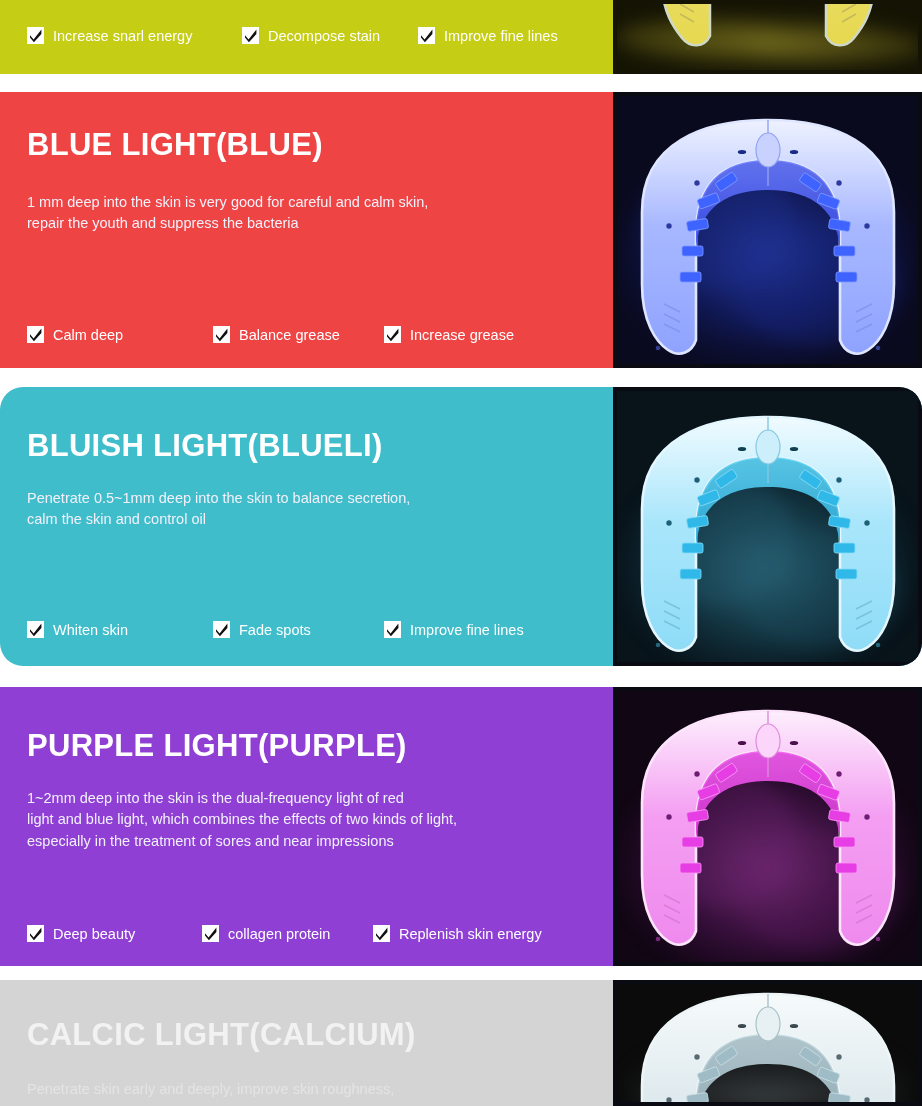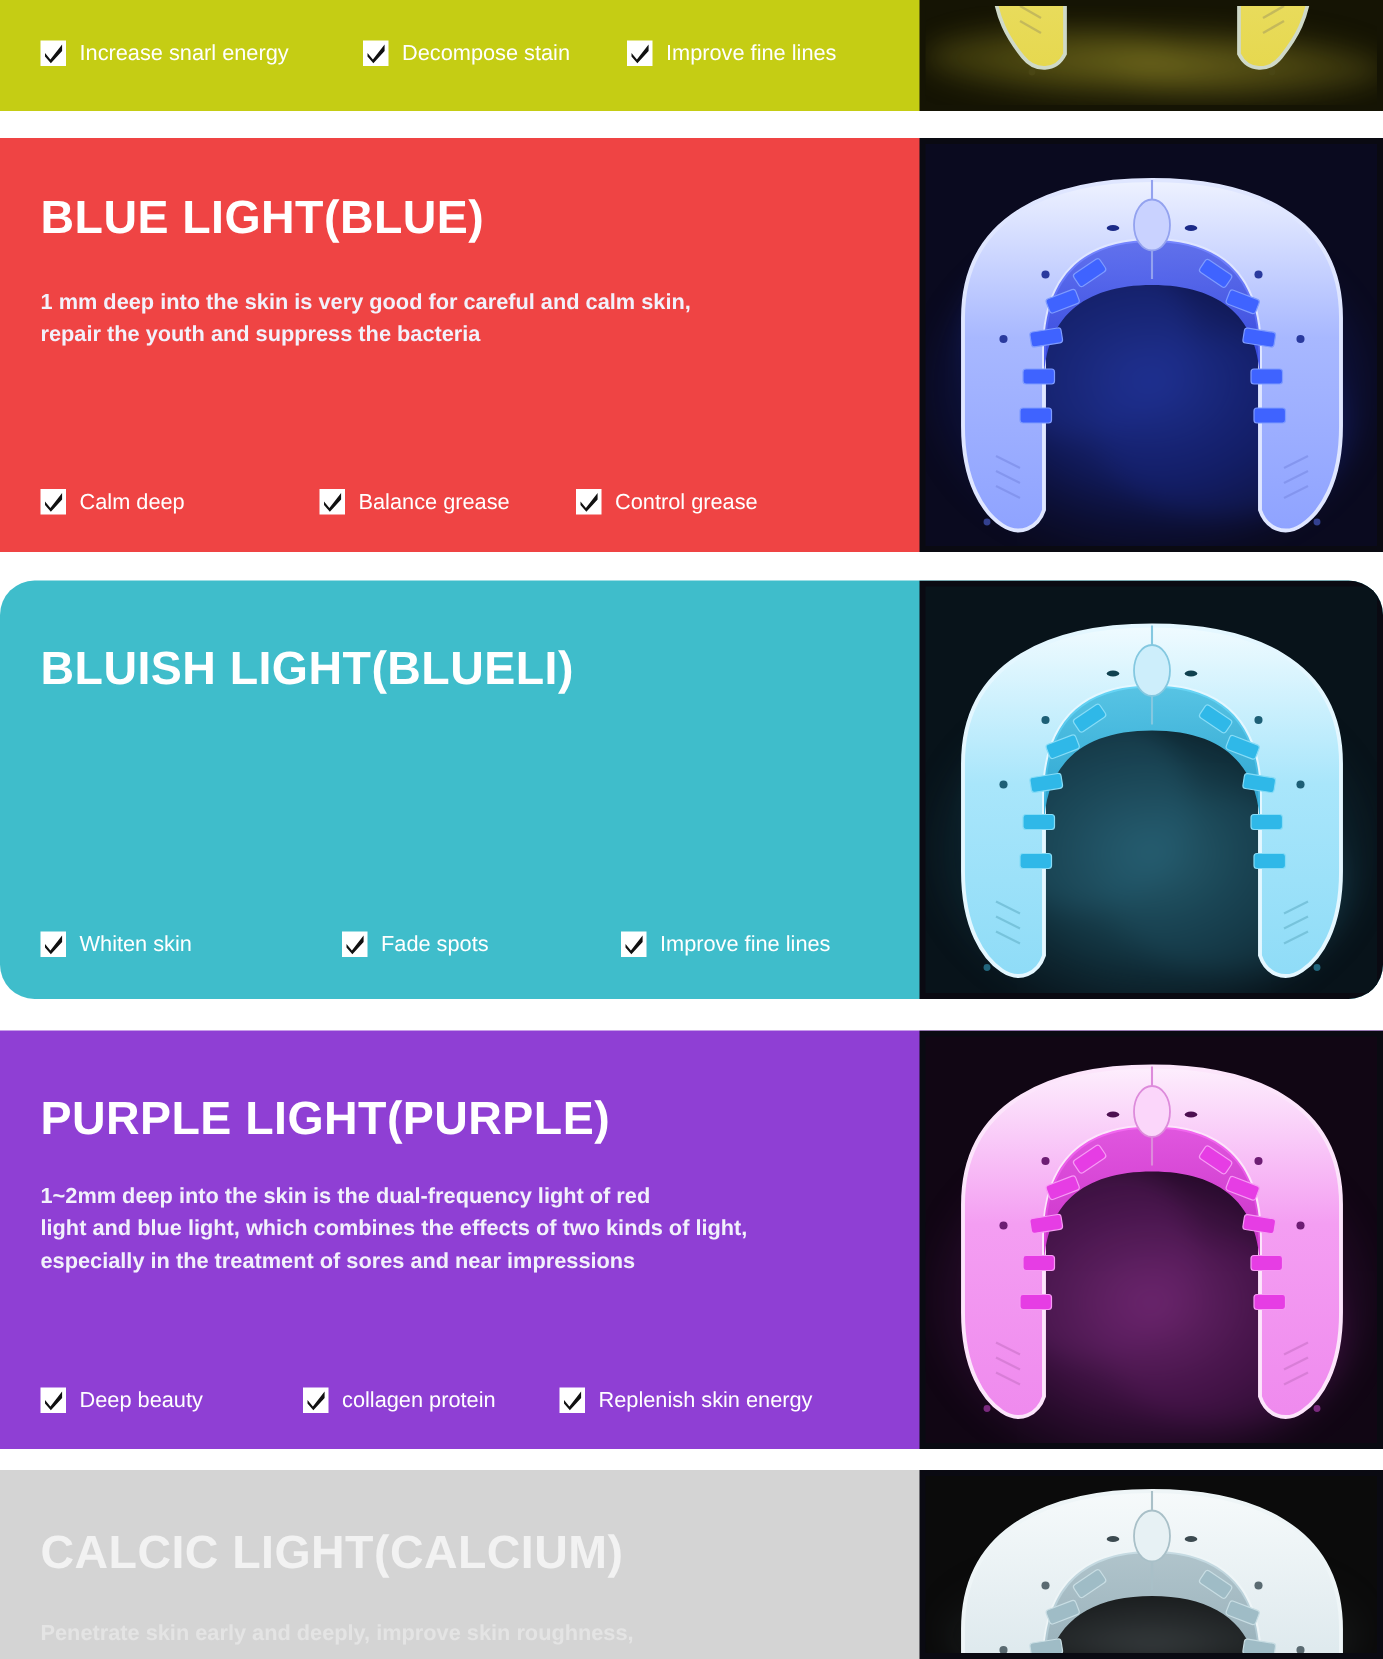--- a/index.html
+++ b/index.html
@@ -53,21 +53,21 @@
     letter-spacing: 0.3px;
     margin: 0;
     line-height: 1.1;
     white-space: nowrap;
   }
   .sec-desc {
     font-size: 14.5px;
     color: #f2f1fb;
     line-height: 1.48;
     margin: 0;
-    font-weight: bold;
+    font-weight: normal;
   }
 
   
   .feat-row {
     position: absolute;
     left: 27px;
     display: flex;
     align-items: center;
   }
   .feat {
@@ -232,21 +232,21 @@
               </svg>
           </span>
           <span class="feat-label">Balance grease</span>
         </div>
         <div class="feat">
           <span class="cbox">
             <svg width="17" height="17" viewBox="0 0 17 17">
                 <path d="M3 8.3 L6.6 12.6 L14.4 2.6 L14.4 7.0 L6.9 15.2 L3 10.6 Z" fill="#111111"></path>
               </svg>
           </span>
-          <span class="feat-label">Control grease</span>
+          <span class="feat-label">Increase grease</span>
         </div>
       </div>
     </div>
 
     <div class="band-photo">
       <div class="photo-inner" style="background:#0a0a1f;">
         <div class="device-stage">
           <svg class="mist" viewBox="0 0 300 300" preserveAspectRatio="none">
             <defs>
               <radialGradient id="mistB" cx="50%" cy="48%" r="62%">
@@ -311,22 +311,23 @@
           </svg>
         </div>
       </div>
     </div>
   </div>
 
   <div class="band" id="band-bluish">
     <div class="band-text">
       <h2 class="sec-title" style="position:absolute; top:42px; left:27px;">BLUISH LIGHT(BLUELI)</h2>
 
-
-      <div class="feat-row" style="top: 234px; gap: 15px;">
+      <p class="sec-desc" style="position:absolute; top:101px; left:27px; width:545px;"><span>Penetrate 0.5~1mm deep into the skin to balance secretion,</span><br><span>calm the skin and control oil</span></p>
+
+      <div class="feat-row" style="top: 234px;">
         <div class="feat" style="width:186px;">
           <span class="cbox">
             <svg width="17" height="17" viewBox="0 0 17 17">
                 <path d="M3 8.3 L6.6 12.6 L14.4 2.6 L14.4 7.0 L6.9 15.2 L3 10.6 Z" fill="#111111"></path>
               </svg>
           </span>
           <span class="feat-label">Whiten skin</span>
         </div>
         <div class="feat" style="width:171px;">
           <span class="cbox">

